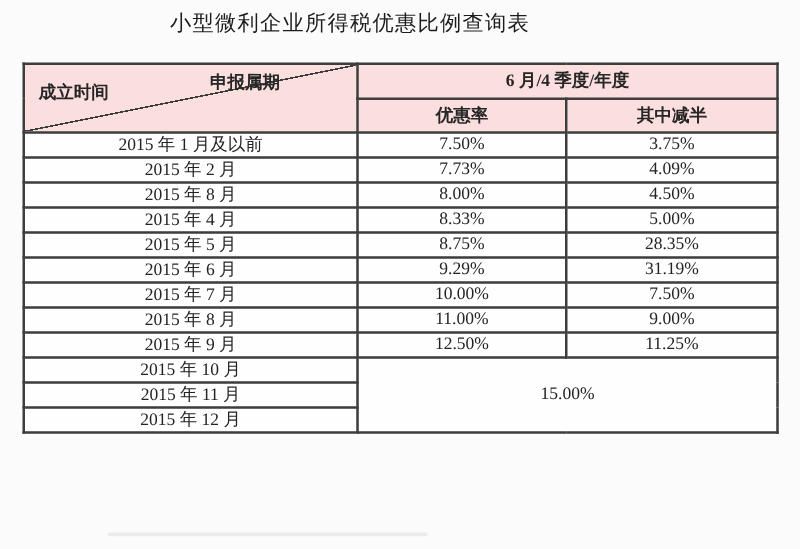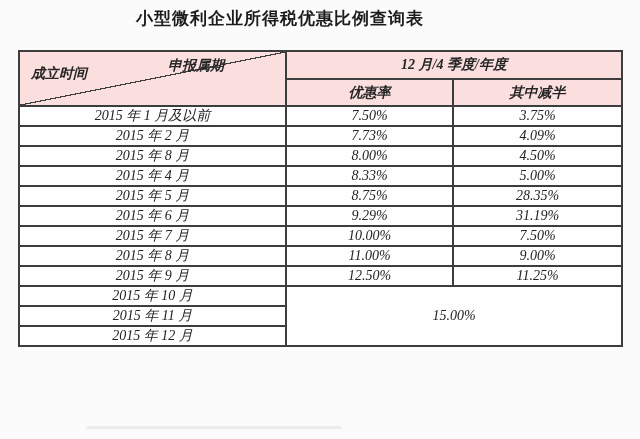--- a/index.html
+++ b/index.html
@@ -20,42 +20,41 @@
     overflow: hidden;
   }
   .title {
     position: absolute;
     top: 7px; left: 0;
     width: 560px;
     margin: 0;
     text-align: center;
     font-family: "Liberation Sans", "DejaVu Sans", sans-serif;
     font-size: 17px;
-    font-weight: bold;
+    font-weight: normal;
     letter-spacing: 1px;
     color: #1c1c1c;
   }
   table.tax-table {
     position: absolute;
     top: 50px; left: 18px;
     width: 603px;
     border-collapse: collapse;
     table-layout: fixed;
   }
   col.c1 { width: 267px; }
   col.c2 { width: 167px; }
   col.c3 { width: 169px; }
   th, td {
     border: 2px solid var(--border);
     text-align: center;
     vertical-align: middle;
     padding: 0;
     font-size: 14px;
     overflow: hidden;
-    font-style: italic;
   }
   thead th {
     background: var(--header-bg);
     font-weight: bold;
     color: #262626;
   }
   tr.hr1 { height: 28px; }
   tr.hr2 { height: 27px; }
   tbody tr { height: 18px; }
   tbody td { background: var(--cell-bg); font-weight: 500; }
@@ -97,21 +96,21 @@
       <col class="c2">
       <col class="c3">
   </colgroup>
   <thead>
     <tr class="hr1">
       <th class="corner" rowspan="2">
         <span class="diag"></span>
         <span class="corner-top">申报属期</span>
         <span class="corner-bottom">成立时间</span>
       </th>
-      <th colspan="2">12 月/4 季度/年度</th>
+      <th colspan="2">6 月/4 季度/年度</th>
     </tr>
     <tr class="hr2">
       <th>优惠率</th>
       <th>其中减半</th>
     </tr>
   </thead>
   <tbody>
       <tr>
         <td>2015 年 1 月及以前</td>
         <td>7.50%</td>

